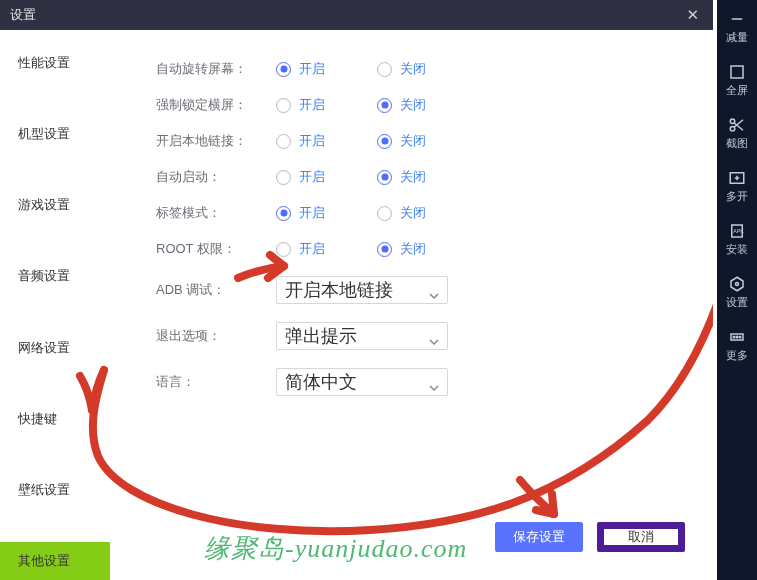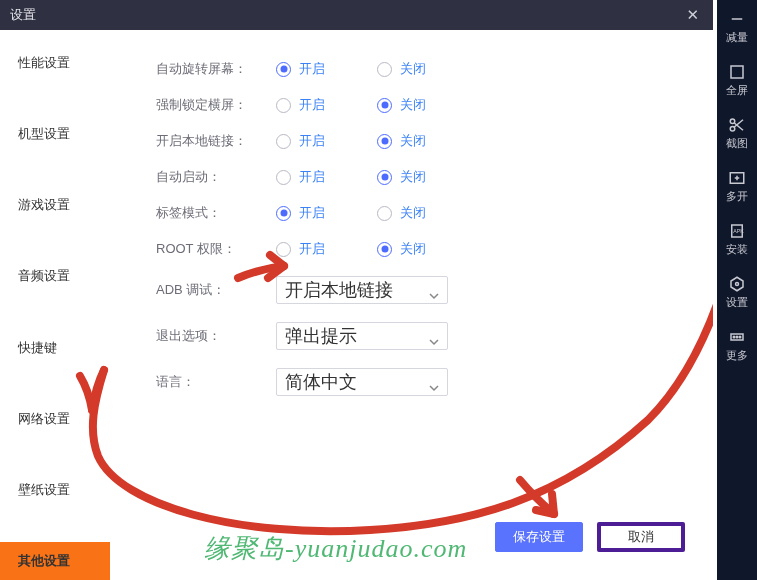--- a/index.html
+++ b/index.html
@@ -14,39 +14,39 @@
   
   .dialog { position: absolute; left: 0; top: 0; width: 713px; height: 580px; background: #fff; display: flex; flex-direction: column; }
   .titlebar { background: #2f3142; height: 30px; color: #e5e5ea; display: flex; align-items: center; padding: 0 10px; justify-content: space-between; }
   .titlebar-title { font-size: 13px; }
   .close-x { cursor: pointer; font-size: 15px; padding: 0 4px; color: #cfd0d9; }
 
   .dialog-body { flex: 1; display: flex; background: #fff; position: relative; }
 
   .side-nav { width: 110px; padding-top: 14px; display: flex; flex-direction: column; justify-content: space-between; }
   .side-item { padding: 10px 18px; color: #333; cursor: pointer; font-size: 13px; }
-  .side-item.active { background: #f97316; color: #333; font-weight: 700; }
+  .side-item.active { background: #84cc16; color: #333; font-weight: 400; }
 
   .content { flex: 1; padding: 30px 48px 0 46px; position: relative; }
   .row { display: flex; align-items: center; margin-bottom: 18px; }
   .row-label { width: 120px; color: #6d6d78; font-size: 13px; }
   .opts { display: flex; gap: 52px; }
   .radio-opt { display: flex; align-items: center; gap: 8px; cursor: pointer; color: #3b82f6; }
   .radio { width: 15px; height: 15px; border-radius: 50%; border: 1.6px solid #b8b9c4; position: relative; flex-shrink: 0; }
   .radio.sel { border-color: #4d6cff; }
   .radio.sel::after { content: ''; position: absolute; left: 50%; top: 50%; width: 7px; height: 7px; border-radius: 50%; background: #4d6cff; transform: translate(-50%, -50%); }
 
   .select { width: 172px; height: 28px; border: 1px solid #d5d6de; border-radius: 2px; display: flex; align-items: center; justify-content: space-between; padding: 0 8px; color: #333; cursor: pointer; font-size: 18px; }
   .chev { width: 10px; height: 10px; }
   .chev svg { width: 10px; height: 10px; stroke: #888; }
 
   .footer { position: absolute; right: 28px; bottom: 28px; display: flex; gap: 14px; }
   .btn { width: 88px; height: 30px; border-radius: 2px; display: flex; align-items: center; justify-content: center; cursor: pointer; font-size: 13px; }
   .btn-primary { background: #5a73ff; color: #fff; border: 1px solid #5a73ff; }
-  .btn-default { background: #fff; color: #333; border: 4px solid #4c1d95; }
+  .btn-default { background: #fff; color: #333; border: 7px solid #4c1d95; }
 
   
   .watermark { position: absolute; left: 204px; bottom: 14px; color: #4fb873; font-size: 26px; font-style: italic; font-family: "KaiTi","STKaiti",serif; letter-spacing: 1px; pointer-events: none; }
 
   
   .anno { position: absolute; left: 0; top: 0; width: 713px; height: 580px; pointer-events: none; }
   .anno path { stroke: #d43a2a; stroke-width: 8; fill: none; stroke-linecap: round; stroke-linejoin: round; }
 </style>
 </head>
 <body>
@@ -125,22 +125,22 @@
     <span class="titlebar-title">设置</span>
     <span class="close-x">✕</span>
   </div>
 
   <div class="dialog-body">
     <div class="side-nav" id="side-nav">
         <div class="side-item">性能设置</div>
         <div class="side-item">机型设置</div>
         <div class="side-item">游戏设置</div>
         <div class="side-item">音频设置</div>
+        <div class="side-item">网络设置</div>
         <div class="side-item">快捷键</div>
-        <div class="side-item">网络设置</div>
         <div class="side-item">壁纸设置</div>
         <div class="side-item active">其他设置</div>
       </div>
 
     <div class="content" id="content">
 
       <div id="radio-rows">
           <div class="row">
             <span class="row-label">自动旋转屏幕：</span>
             <div class="opts">

